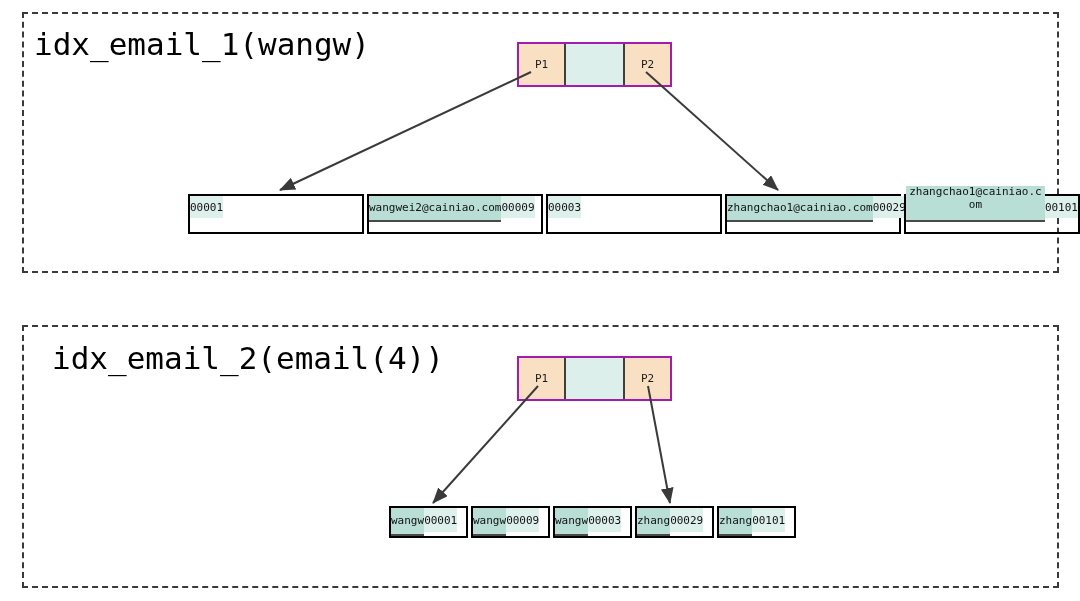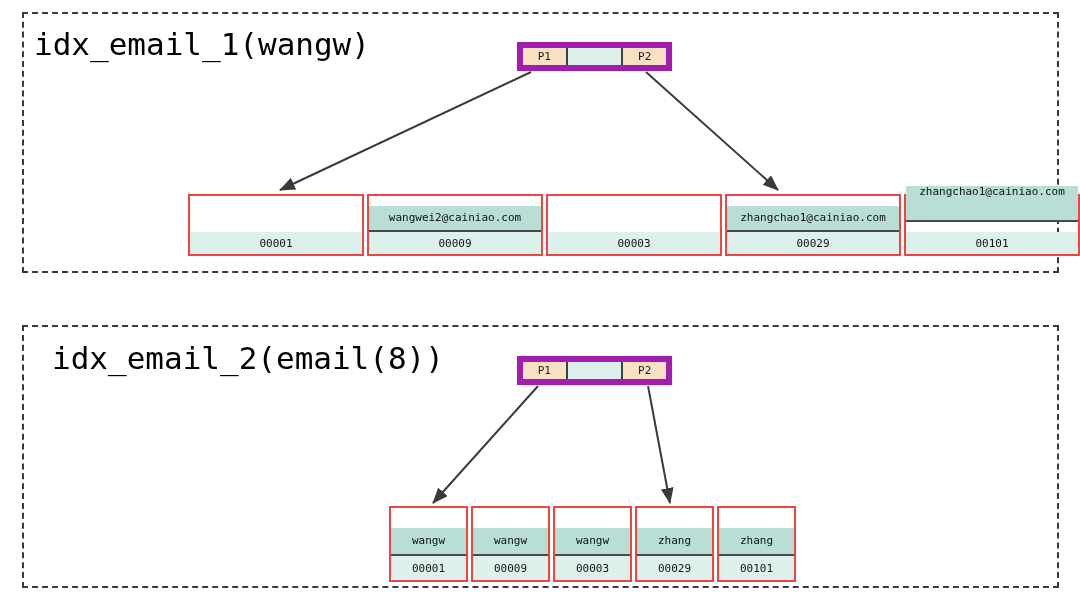--- a/index.html
+++ b/index.html
@@ -32,23 +32,23 @@
     white-space: nowrap;
     letter-spacing: 0px;
   }
   #title-1 { left: 34px; top: 26px; }
   #title-2 { left: 52px; top: 340px; }
 
   
   .root-node {
     position: absolute;
     display: flex;
-    border: 6px solid #a21caf;
-    box-sizing: border-box;
-    height: 29px;
+    border: 2px solid #a21caf;
+    box-sizing: border-box;
+    height: 45px;
   }
   .root-cell {
     box-sizing: border-box;
     display: flex;
     align-items: center;
     justify-content: center;
     font-size: 11px;
     color: #1a1a1a;
     font-family: "DejaVu Sans Mono", "Liberation Mono", monospace;
   }
@@ -65,25 +65,24 @@
   #root-1 { left: 517px; top: 42px; width: 155px; }
   #root-2 { left: 517px; top: 356px; width: 155px; }
 
   
   .leaf-row {
     position: absolute;
     display: flex;
   }
   .leaf-cell {
     box-sizing: border-box;
-    border: 2px solid #ef4444;
-    display: flex;
-    flex-direction: column;
+    border: 2px solid #000000;
+    display: flex;
+    flex-direction: row;
     margin-right: 3px;
-    justify-content: flex-end;
   }
   .leaf-cell:last-child { margin-right: 0; }
   .leaf-key {
     background: #b8ded6;
     height: 24px;
     display: flex;
     align-items: center;
     justify-content: center;
     font-size: 11px;
     color: #111111;
@@ -113,21 +112,21 @@
     align-items: flex-start;
     padding-top: 0px;
     position: relative;
     top: -10px;
     height: 34px;
   }
 
   
   #leaf-row-2 { left: 389px; top: 506px; }
   #leaf-row-2 .leaf-cell { width: 79px; }
-  #leaf-row-2 .leaf-key { height: 26px; margin-top: 20px; }
+  #leaf-row-2 .leaf-key { height: 26px; }
   #leaf-row-2 .leaf-val { height: 24px; }
 
   svg.arrows {
     position: absolute;
     left: 0;
     top: 0;
     width: 1080px;
     height: 601px;
     pointer-events: none;
   }
@@ -161,21 +160,21 @@
     <div class="leaf-val">00029</div>
   </div>
   <div class="leaf-cell wrap">
     <div class="leaf-key">zhangchao1@cainiao.com</div>
     <div class="leaf-val">00101</div>
   </div>
 </div>
 
 <div class="panel" id="panel-2"></div>
 
-<div class="panel-title" id="title-2">idx_email_2(email(8))</div>
+<div class="panel-title" id="title-2">idx_email_2(email(4))</div>
 
 <div class="root-node" id="root-2">
   <div class="root-cell ptr">P1</div>
   <div class="root-cell gap"></div>
   <div class="root-cell ptr">P2</div>
 </div>
 
 <div class="leaf-row" id="leaf-row-2">
   <div class="leaf-cell">
     <div class="leaf-key">wangw</div>

